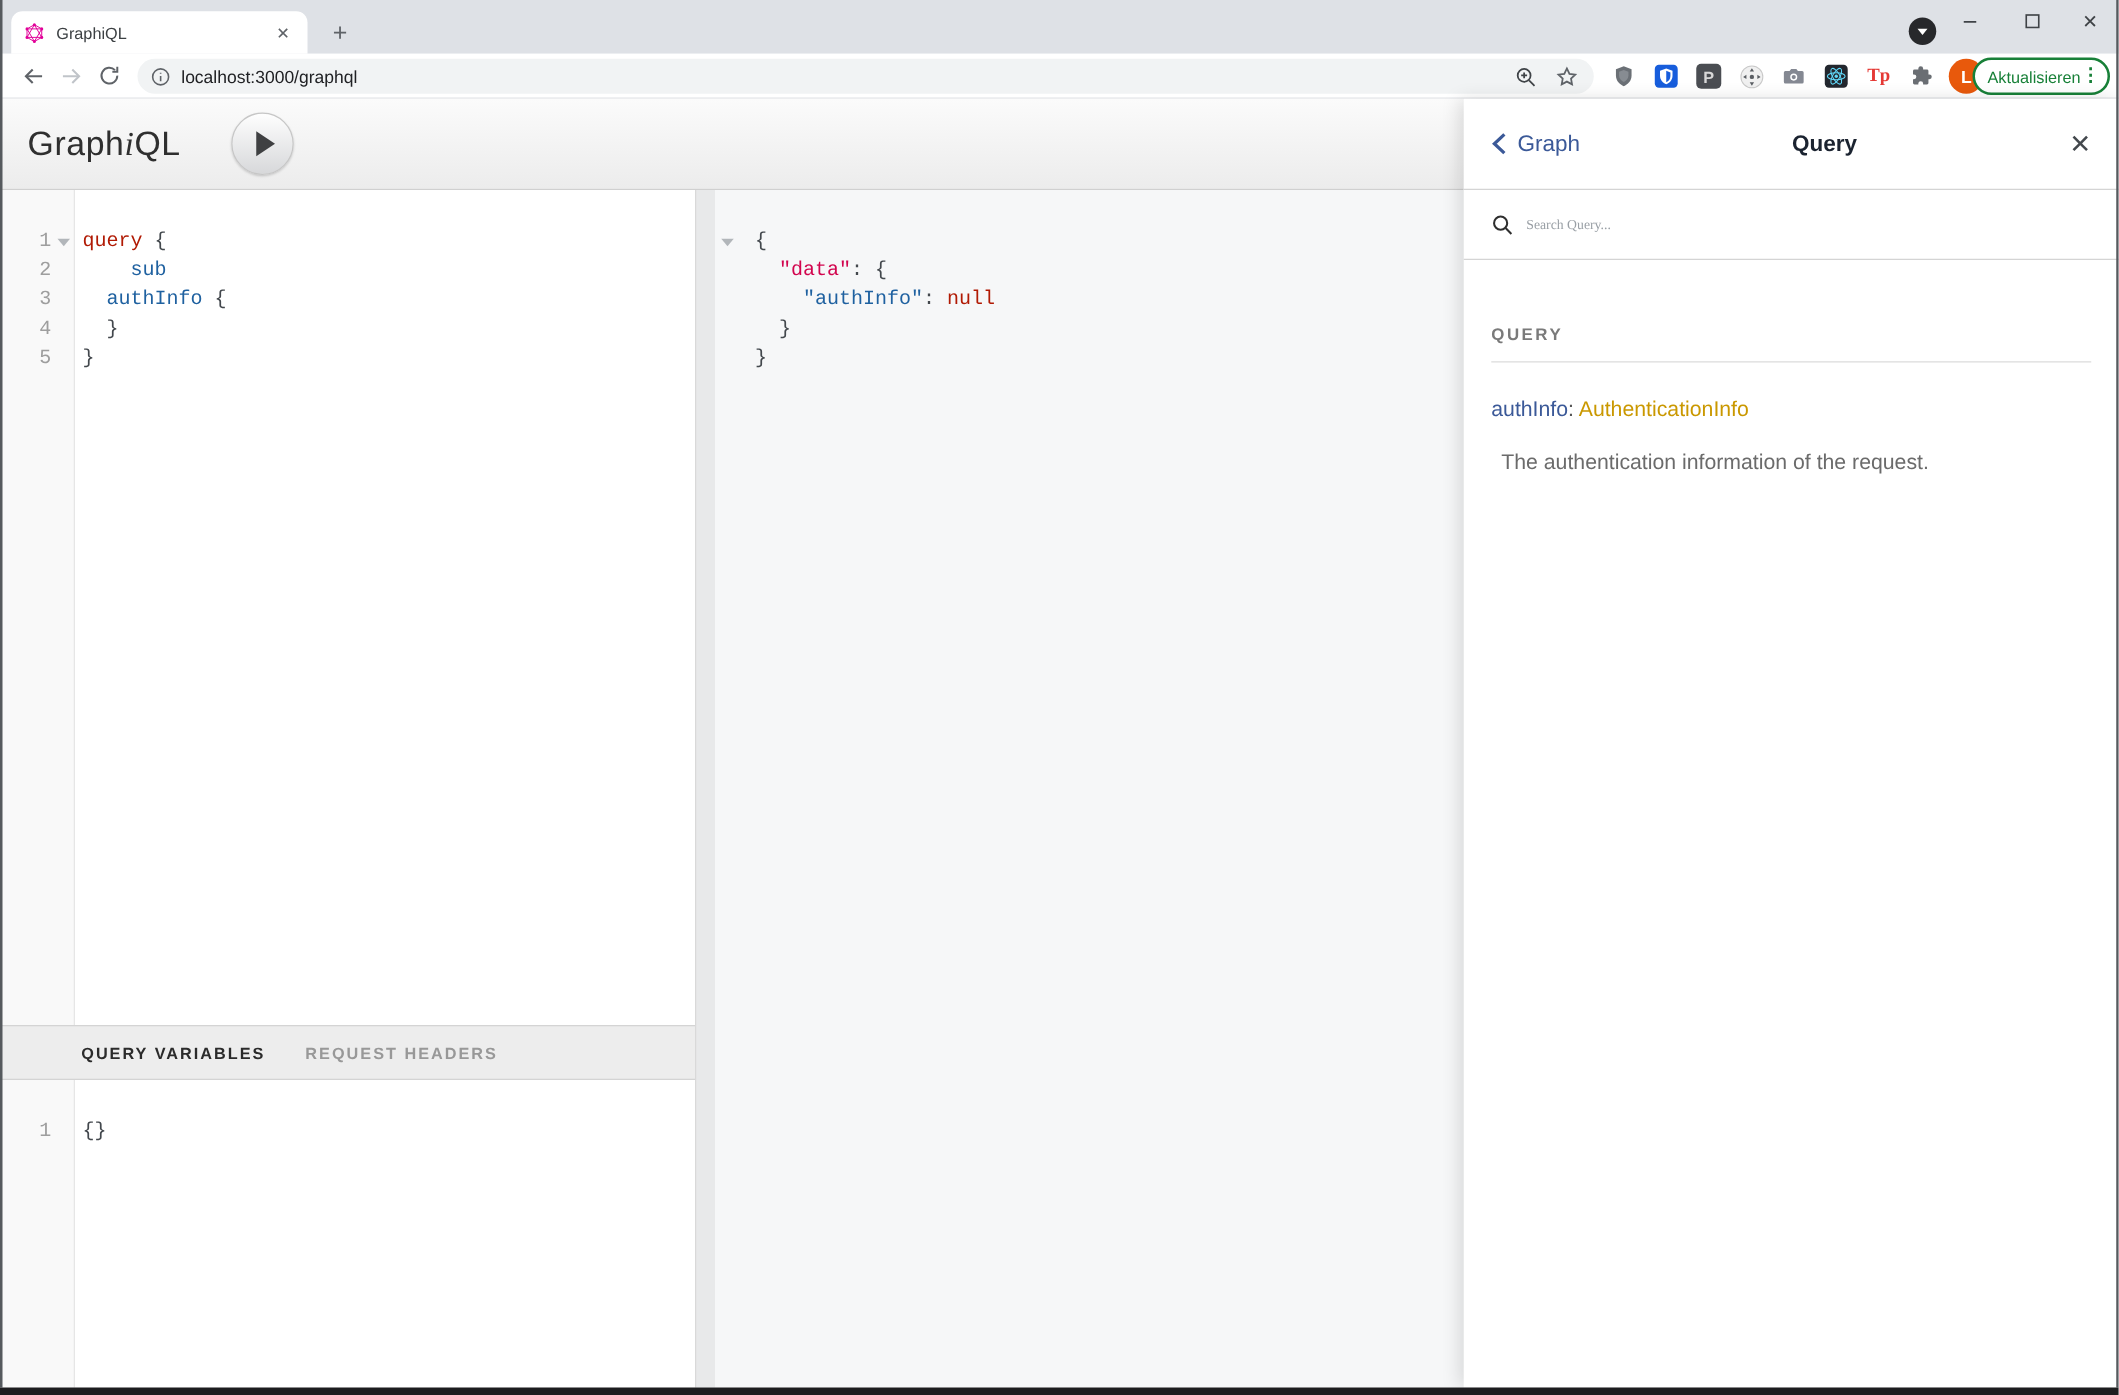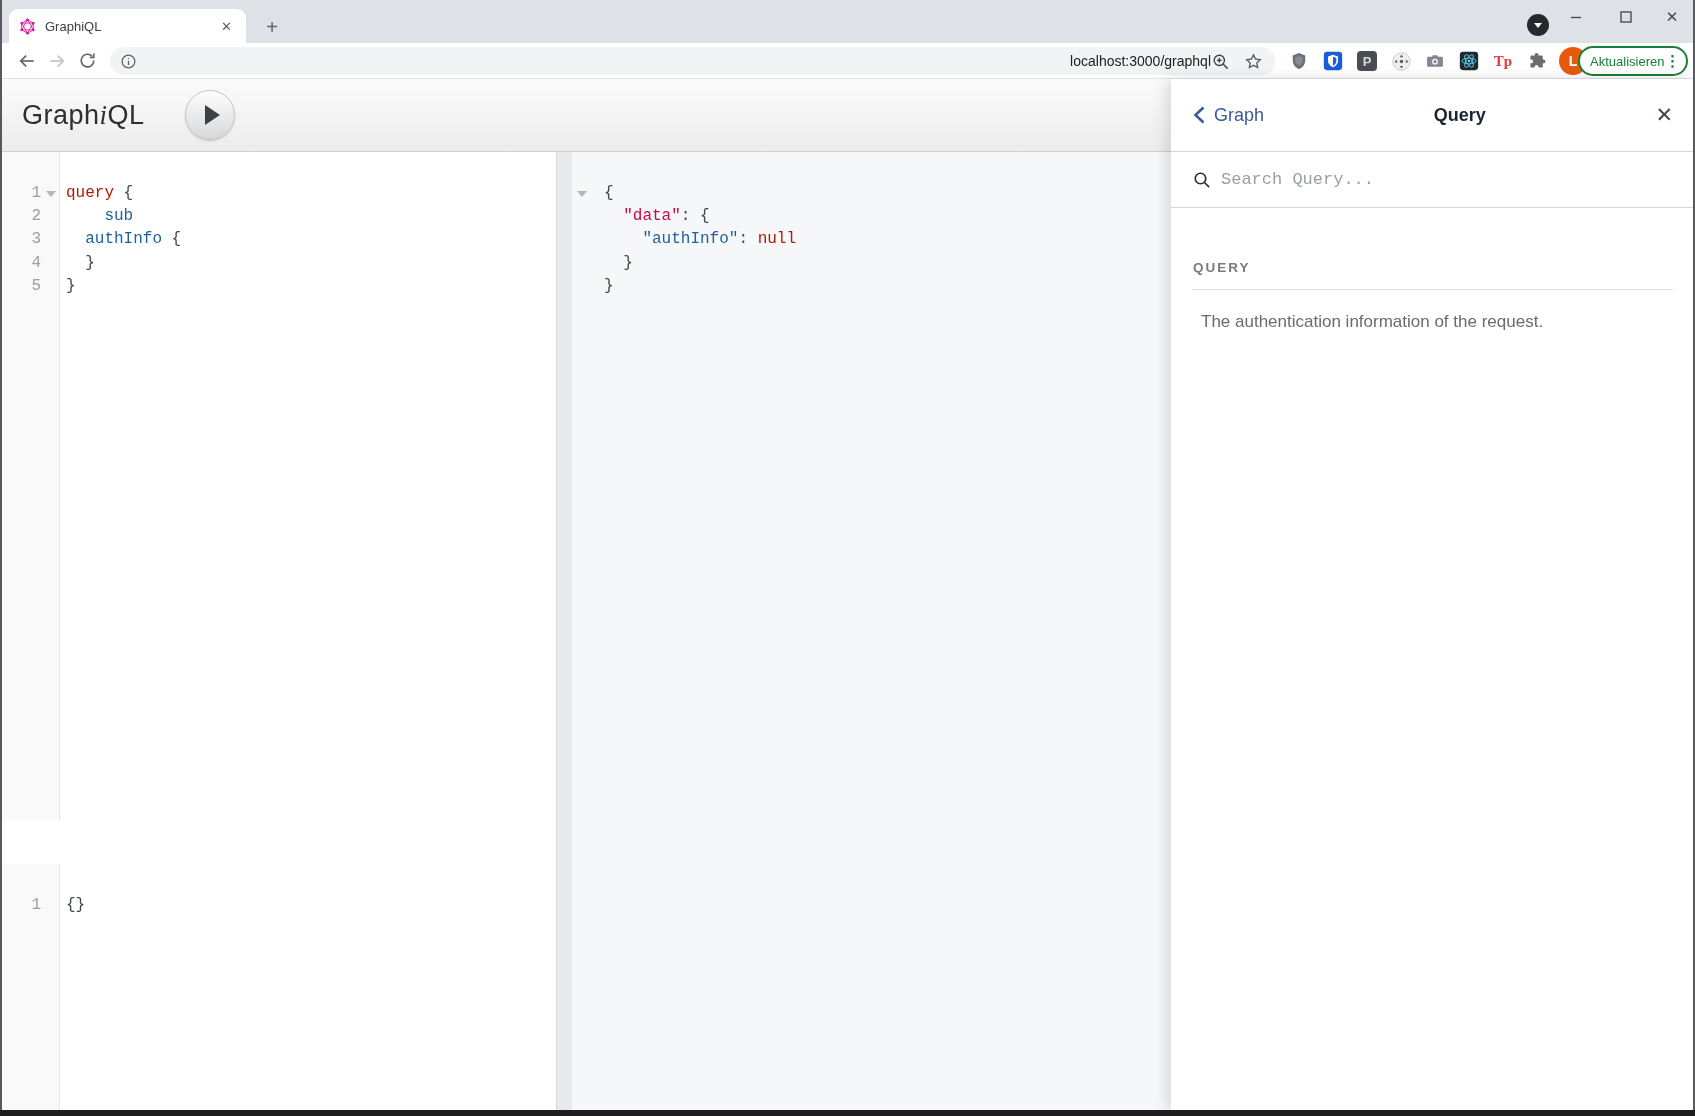--- a/index.html
+++ b/index.html
@@ -18,21 +18,21 @@
   .tabsearch { position:absolute; left:1527px; top:14px; width:22px; height:22px; border-radius:50%;
                background:#27282b; display:flex; align-items:center; justify-content:center; }
   .tabsearch .car { width:0; height:0; border-left:4px solid transparent; border-right:4px solid transparent;
                     border-top:5px solid #fff; margin-top:1px; }
   .winbtn { position:absolute; top:4px; width:32px; height:26px; display:flex; align-items:center;
             justify-content:center; color:#3f4347; }
   .chrome-toolbar { position:absolute; left:0; top:43px; width:1695px; height:36px; background:#fff;
                     border-bottom:1px solid #dfe1e5; display:flex; align-items:center; }
   .navic { width:30px; height:30px; display:flex; align-items:center; justify-content:center; flex:none; }
   .urlbar { position:absolute; left:110px; top:4px; width:1165px; height:28px; background:#f1f3f4;
-            border-radius:14px; display:flex; align-items:center; padding:0 10px;text-align:right; }
+            border-radius:14px; display:flex; align-items:center; padding:0 10px; }
   .url-text { font-size:14px; margin-left:8px; flex:1; }
   .url-host { color:#202124; }
   .url-path { color:#202124; }
   .url-right { display:flex; align-items:center; gap:14px; margin-right:2px; }
   .extrow { position:absolute; top:4px; left:1287px; height:28px; display:flex; align-items:center; gap:10px; }
   .extic { width:24px; height:24px; display:flex; align-items:center; justify-content:center; }
   .ext-sq { width:20px; height:20px; border-radius:4px; display:flex; align-items:center; justify-content:center; }
   .avatar { width:28px; height:28px; border-radius:50%; display:flex; align-items:center; justify-content:center;
             color:#fff; font-size:14px; font-weight:bold; }
   .update-pill { position:absolute; left:1578px; top:3px; height:30px; width:110px; border:2px solid #188038;
@@ -88,22 +88,22 @@
 
   
   .doc-panel { position:absolute; left:1171px; top:79px; width:524px; height:1031px; background:#fff;
                box-shadow:-4px 0 14px rgba(0,0,0,.13); }
   .doc-header { height:73px; border-bottom:1px solid #d4d4d4; display:flex; align-items:center;
                 justify-content:space-between; padding:0 22px; }
   .doc-back { display:flex; align-items:center; gap:8px; color:#3B5998; font-size:18px; }
   .doc-title { font-size:18px; font-weight:bold; color:#1b2330; }
   .doc-close { font-size:21px; color:#43484d; font-weight:300; }
   .doc-search { height:56px; border-bottom:1px solid #d4d4d4; display:flex; align-items:center; padding:0 22px; }
-  .doc-search input { border:none; outline:none; background:transparent; font-size:17px; color:#333;
-                      margin-left:10px; width:300px; font-family:Liberation Mono, monospace; }
+  .doc-search input { border:none; outline:none; background:transparent; font-size:11px; color:#333;
+                      margin-left:10px; width:300px; font-family:Liberation Serif, serif; }
   .doc-search input::placeholder { color:#9aa0a6; }
   .doc-body { padding:0 22px; }
   .no-desc { margin-top:32px; font-size:17px; color:#3f3f3f; }
   .fields-heading { margin-top:52px; font-size:13.5px; font-weight:bold; letter-spacing:2px; color:#7a7a7a;
                     padding-bottom:14px; border-bottom:1px solid #dcdcdc; }
   .field-row { margin-top:28px; font-size:17px; }
   .field-name { color:#3B5998; }
   .field-colon { color:#555; }
   .field-type { color:#CA9800; }
   .field-desc { margin-top:22px; padding-left:8px; font-size:17px; color:#6b6b6b; }
@@ -284,20 +284,24 @@
     </div>
     <div class="codebody">
       <div class="code-line"><span class="tok-kw">query</span><span class="tok-pn"> {</span></div>
       <div class="code-line"><span class="tok-pn">    </span><span class="tok-prop">sub</span></div>
       <div class="code-line"><span class="tok-pn">  </span><span class="tok-prop">authInfo</span><span class="tok-pn"> {</span></div>
       <div class="code-line"><span class="tok-pn">  }</span></div>
       <div class="code-line"><span class="tok-pn">}</span></div>
     </div>
   </div>
 
+  <div class="var-tabs">
+    <span class="var-tab active">QUERY VARIABLES</span>
+    <span class="var-tab inactive">REQUEST HEADERS</span>
+  </div>
   <div class="var-editor codefont">
     <div class="gutter">
       <div class="lnums">
           <div>1</div>
         </div>
     </div>
     <div class="codebody">
       <div class="code-line"><span class="tok-pn">{}</span></div>
     </div>
   </div>
@@ -328,20 +332,23 @@
     </div>
     <div class="doc-search">
       <svg width="18" height="18" viewBox="0 0 24 24" fill="none" stroke="#2f2f2f" stroke-width="2.2">
           <circle cx="10" cy="10" r="7"></circle>
           <line x1="15.3" y1="15.3" x2="21.5" y2="21.5"></line>
         </svg>
       <input type="text" placeholder="Search Query..." style="">
     </div>
     <div class="doc-body">
       <div class="fields-heading">QUERY</div>
+      <div class="field-row">
+        <span class="field-name">authInfo</span><span class="field-colon">: </span><span class="field-type">AuthenticationInfo</span>
+      </div>
       <div class="field-desc">The authentication information of the request.</div>
     </div>
   </div>
 
   <div class="edge-l"></div>
   <div class="edge-r"></div>
   <div class="edge-b"></div>
 </div>
 
 </body></html>

